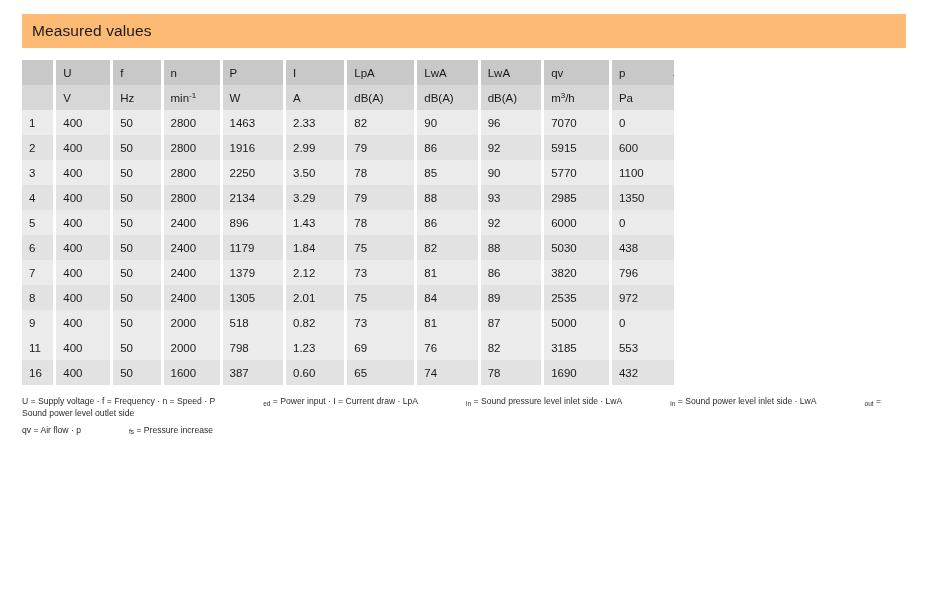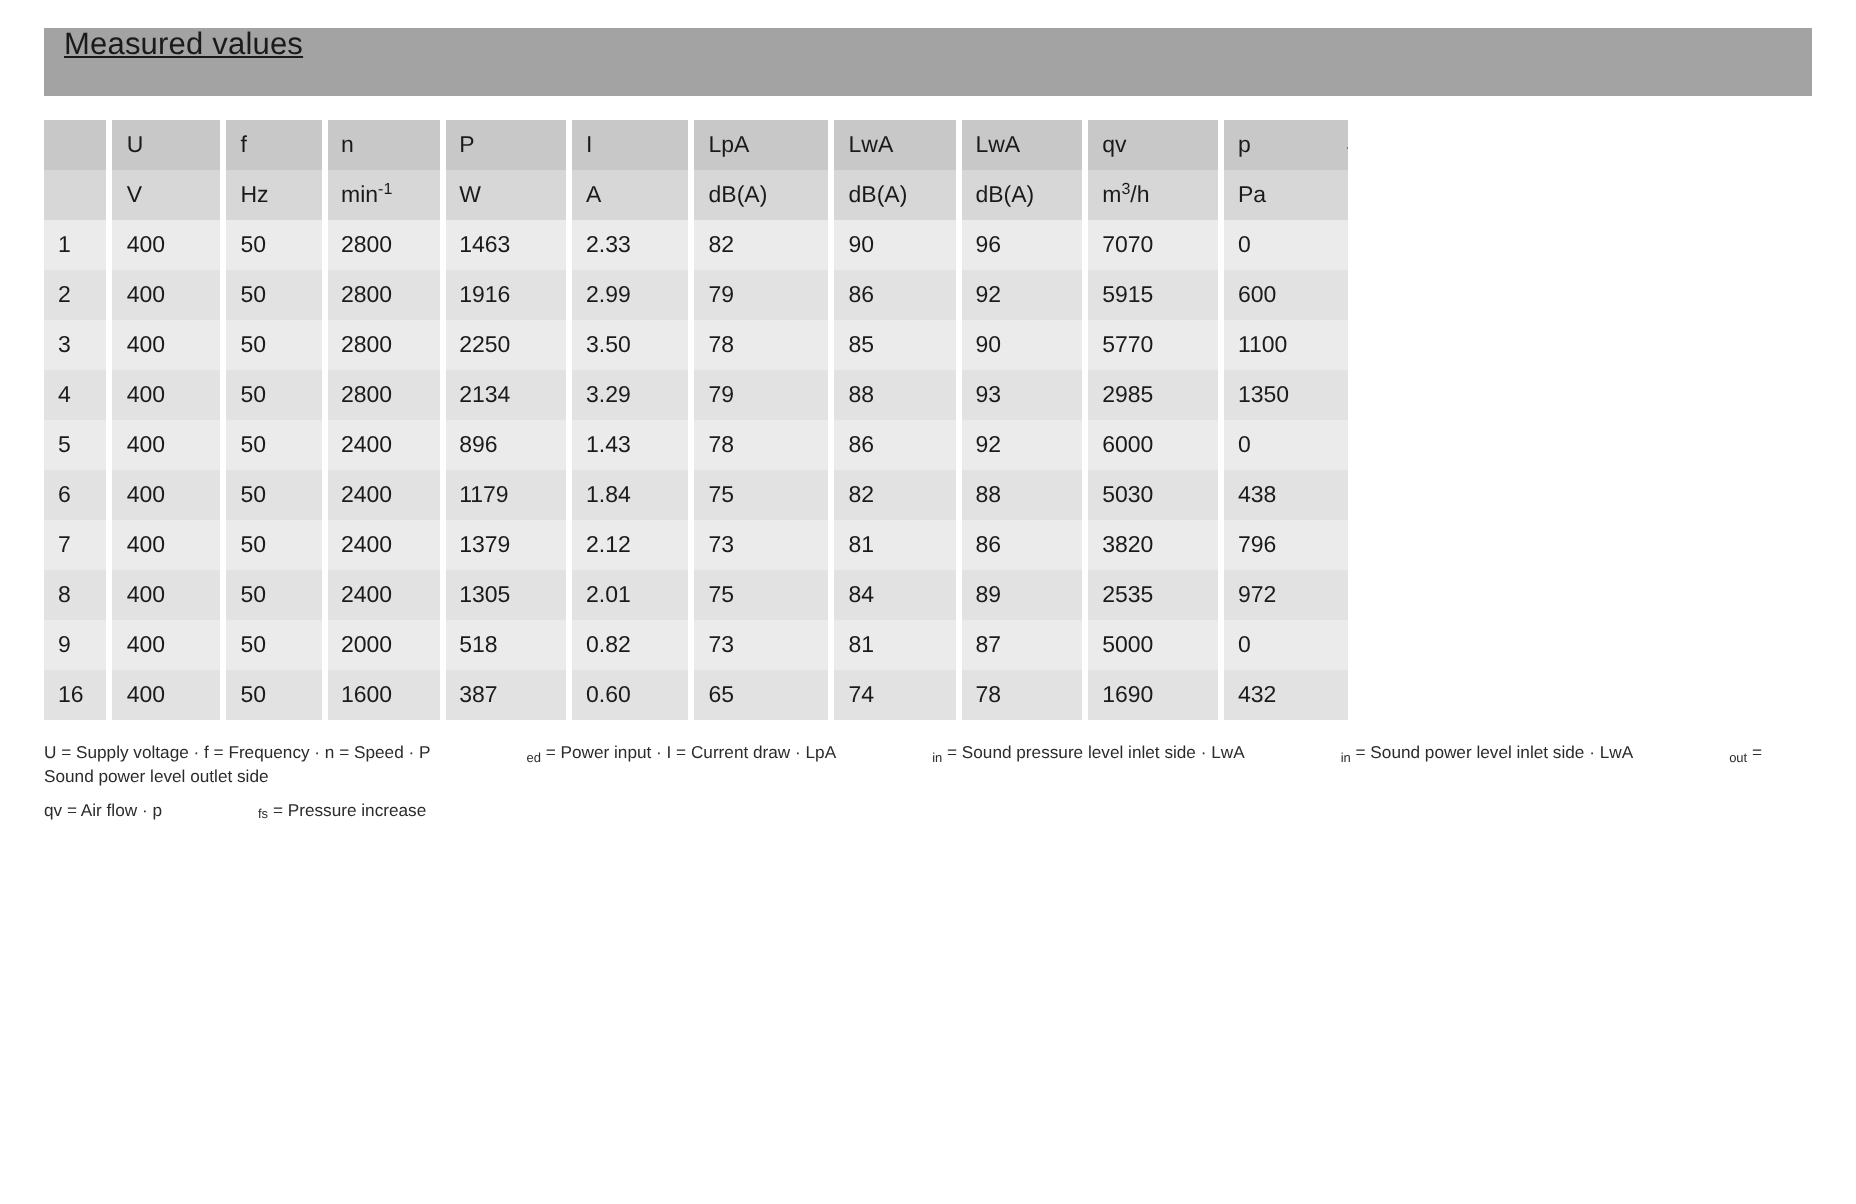--- a/index.html
+++ b/index.html
@@ -16,27 +16,26 @@
   }
   .page {
     position: relative;
     width: 928px;
     height: 602px;
     box-sizing: border-box;
     padding: 0;
   }
   .title-bar {
     margin: 14px 22px 0 22px;
-    background: #a3a3a3;
+    background: #fdba74;
     height: 34px;
     display: flex;
-    align-items: flex-start;
+    align-items: center;
     padding-left: 10px;
     box-sizing: border-box;
-    text-decoration: underline;
   }
   .title-bar .title {
     font-size: 15.5px;
     color: #1a1a1a;
     letter-spacing: 0.1px;
   }
   table.values {
     margin: 12px 22px 0 22px;
     border-collapse: collapse;
     width: 652px;
@@ -270,20 +269,33 @@
           <td>50</td>
           <td>2000</td>
           <td>518</td>
           <td>0.82</td>
           <td>73</td>
           <td>81</td>
           <td>87</td>
           <td>5000</td>
           <td>0</td>
         </tr>
+        <tr class="row-a">
+          <td>11</td>
+          <td>400</td>
+          <td>50</td>
+          <td>2000</td>
+          <td>798</td>
+          <td>1.23</td>
+          <td>69</td>
+          <td>76</td>
+          <td>82</td>
+          <td>3185</td>
+          <td>553</td>
+        </tr>
         <tr class="row-b">
           <td>16</td>
           <td>400</td>
           <td>50</td>
           <td>1600</td>
           <td>387</td>
           <td>0.60</td>
           <td>65</td>
           <td>74</td>
           <td>78</td>

